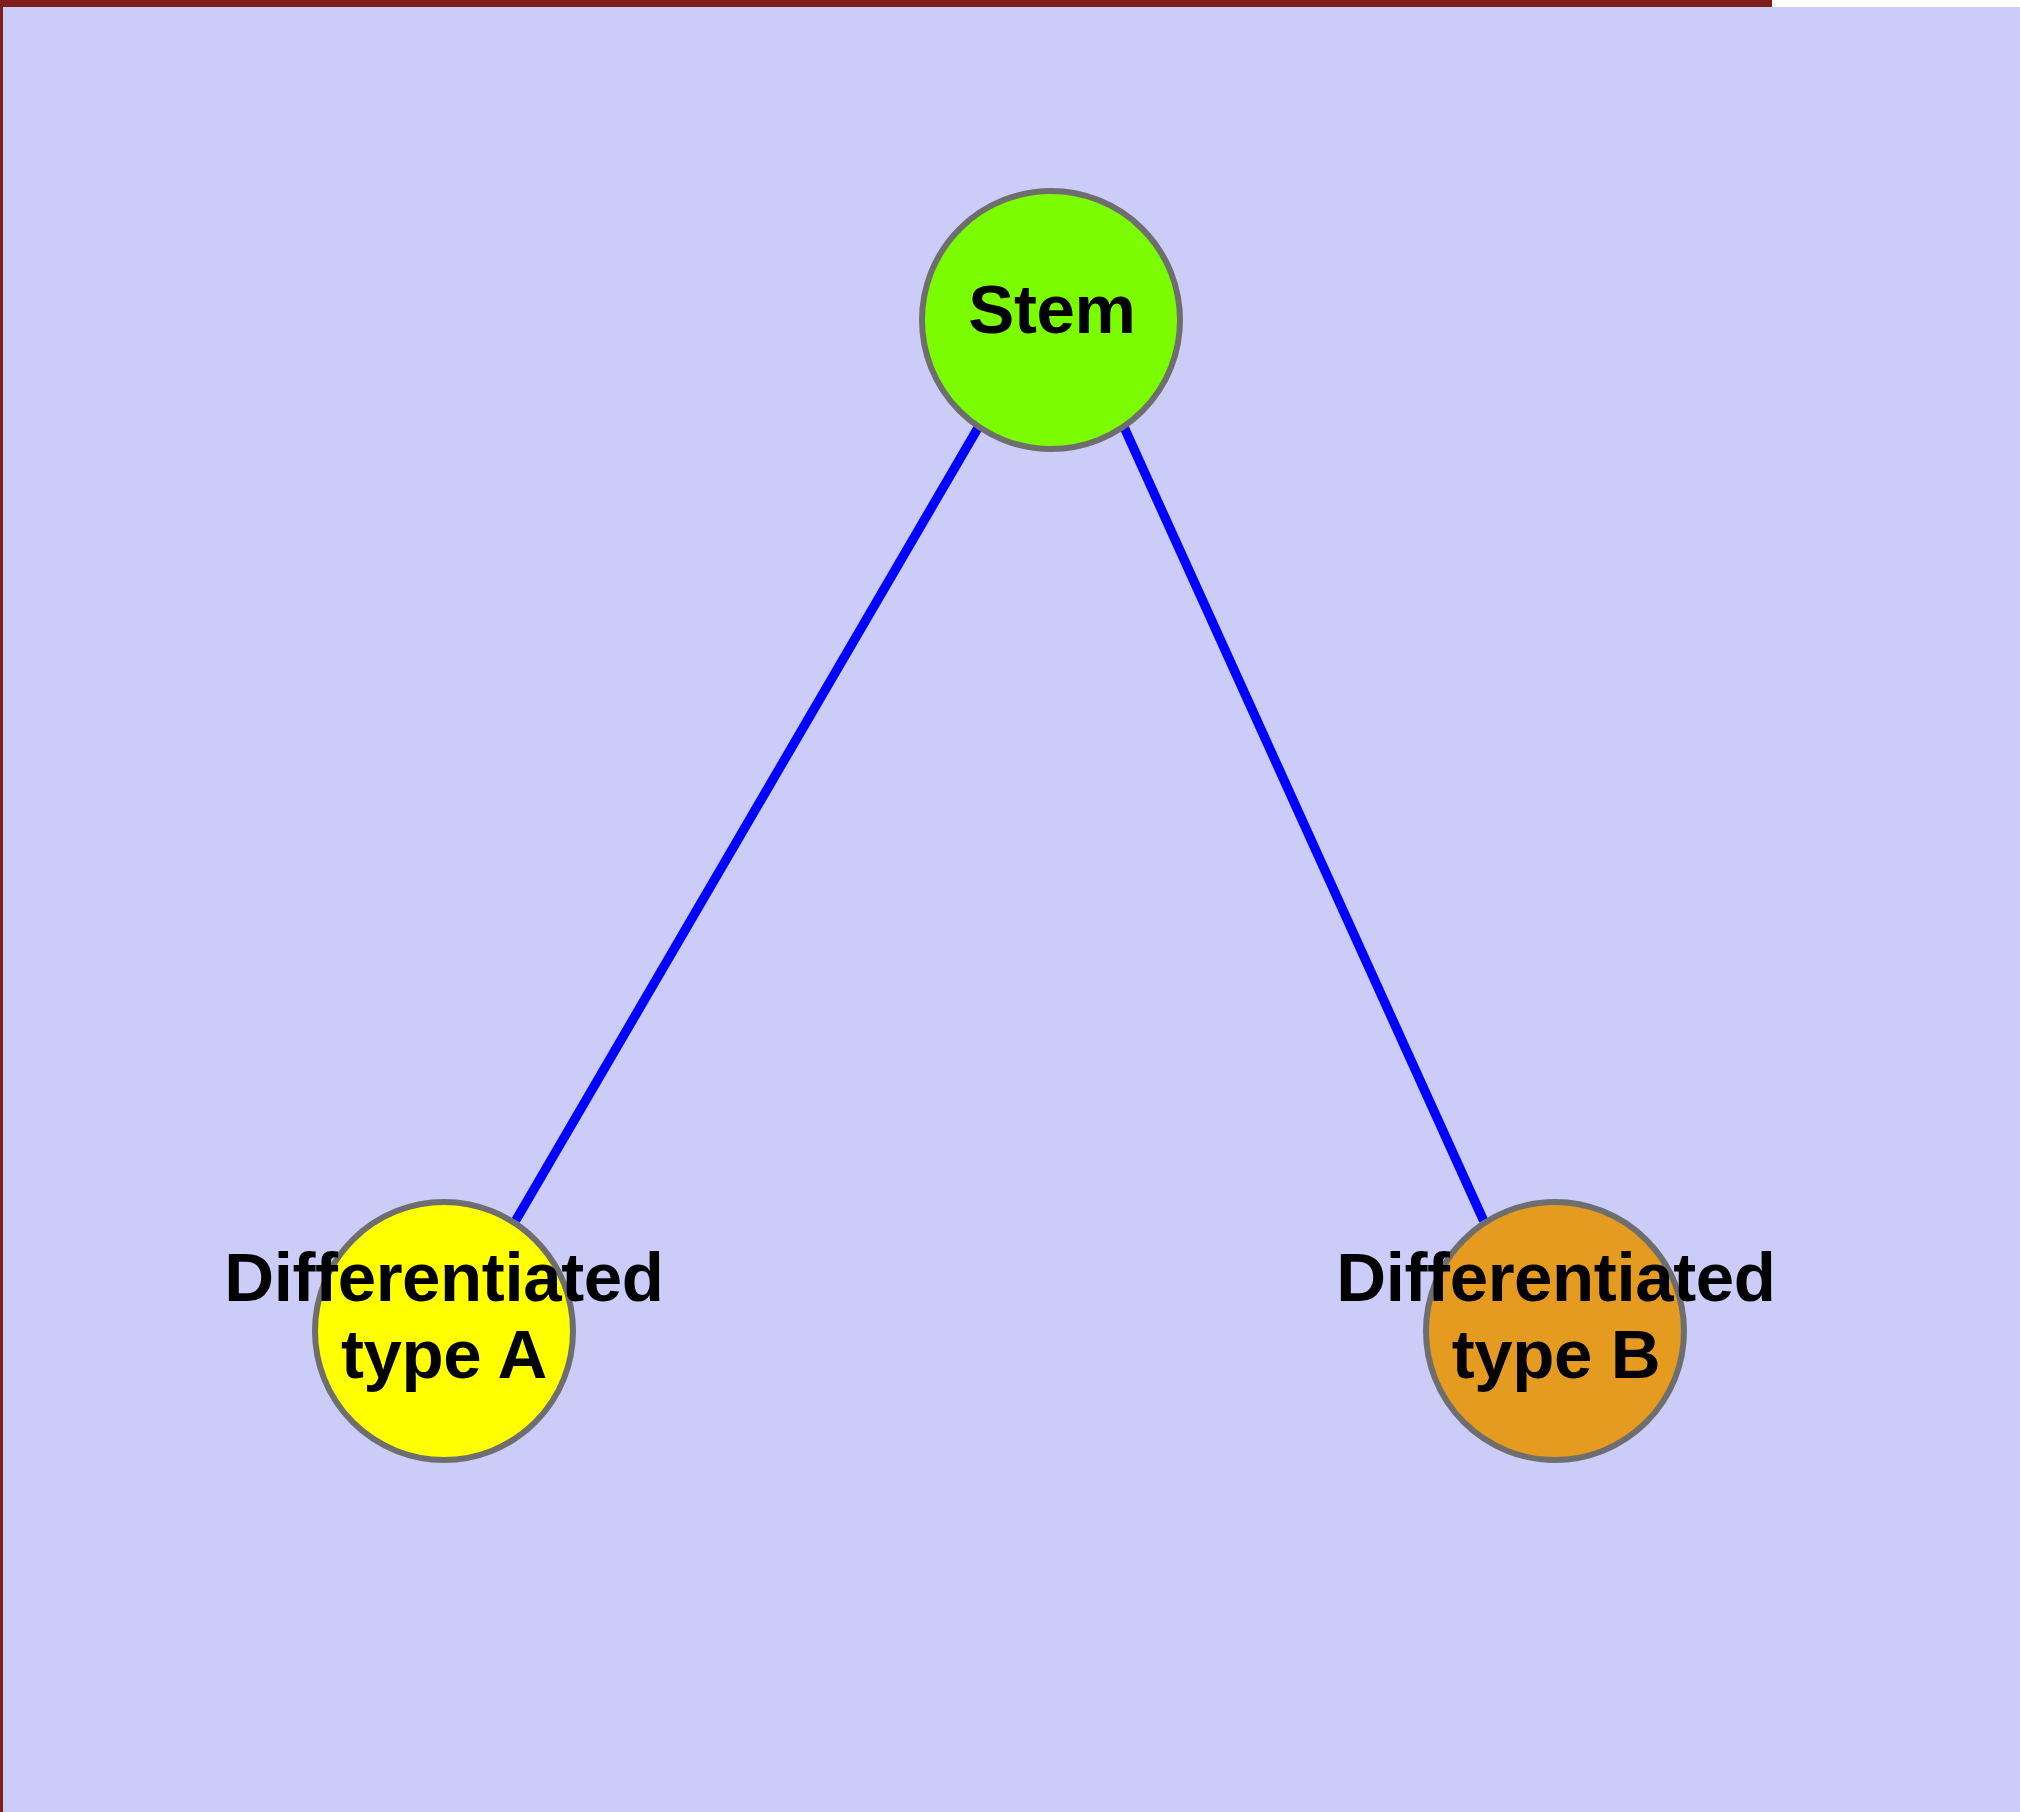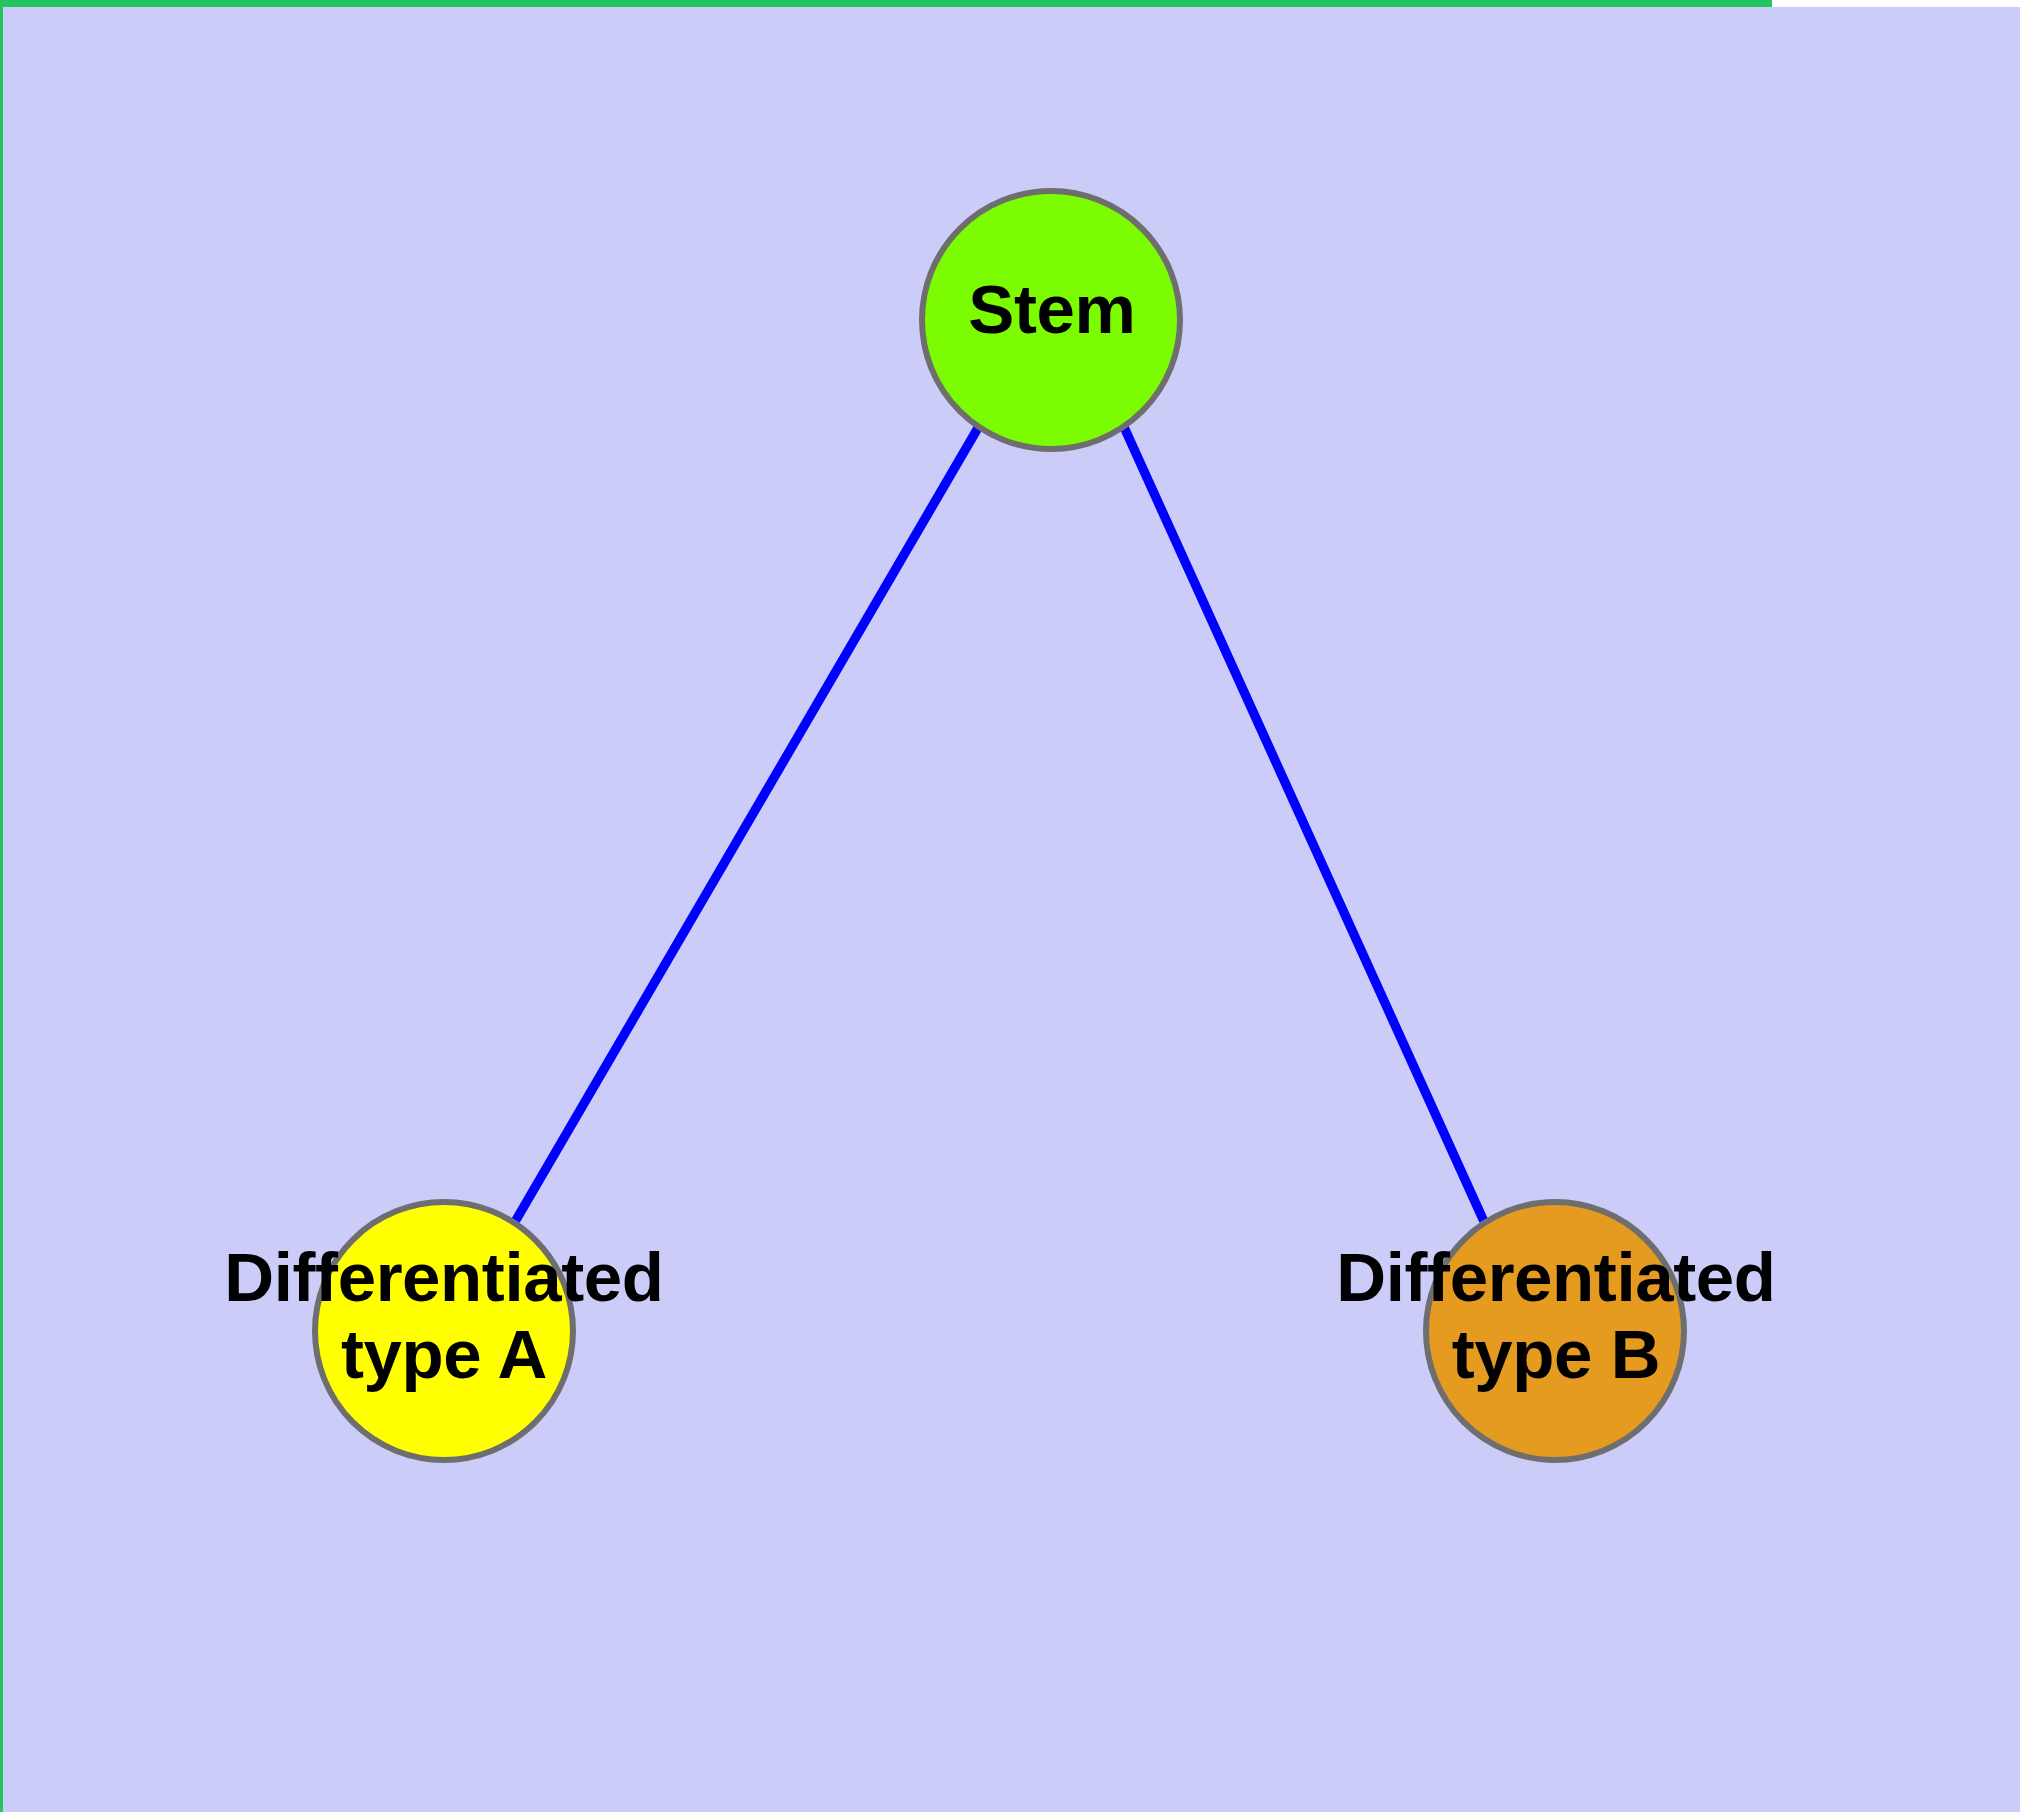--- a/index.html
+++ b/index.html
@@ -12,21 +12,21 @@
     width: 2021px;
     height: 1812px;
     overflow: hidden;
     font-family: "Liberation Sans", "DejaVu Sans", sans-serif;
   }
 
   #graph-canvas {
     position: relative;
     width: 1772px;
     height: 1812px;
-    background: #22c55e;
+    background: #7f1d1d;
     box-sizing: border-box;
     padding-left: 32px;
   }
 
   #graph-plot {
     position: absolute;
     left: 3.4px;
     top: 6.8px;
     width: 2017px;
     height: 1805px;

